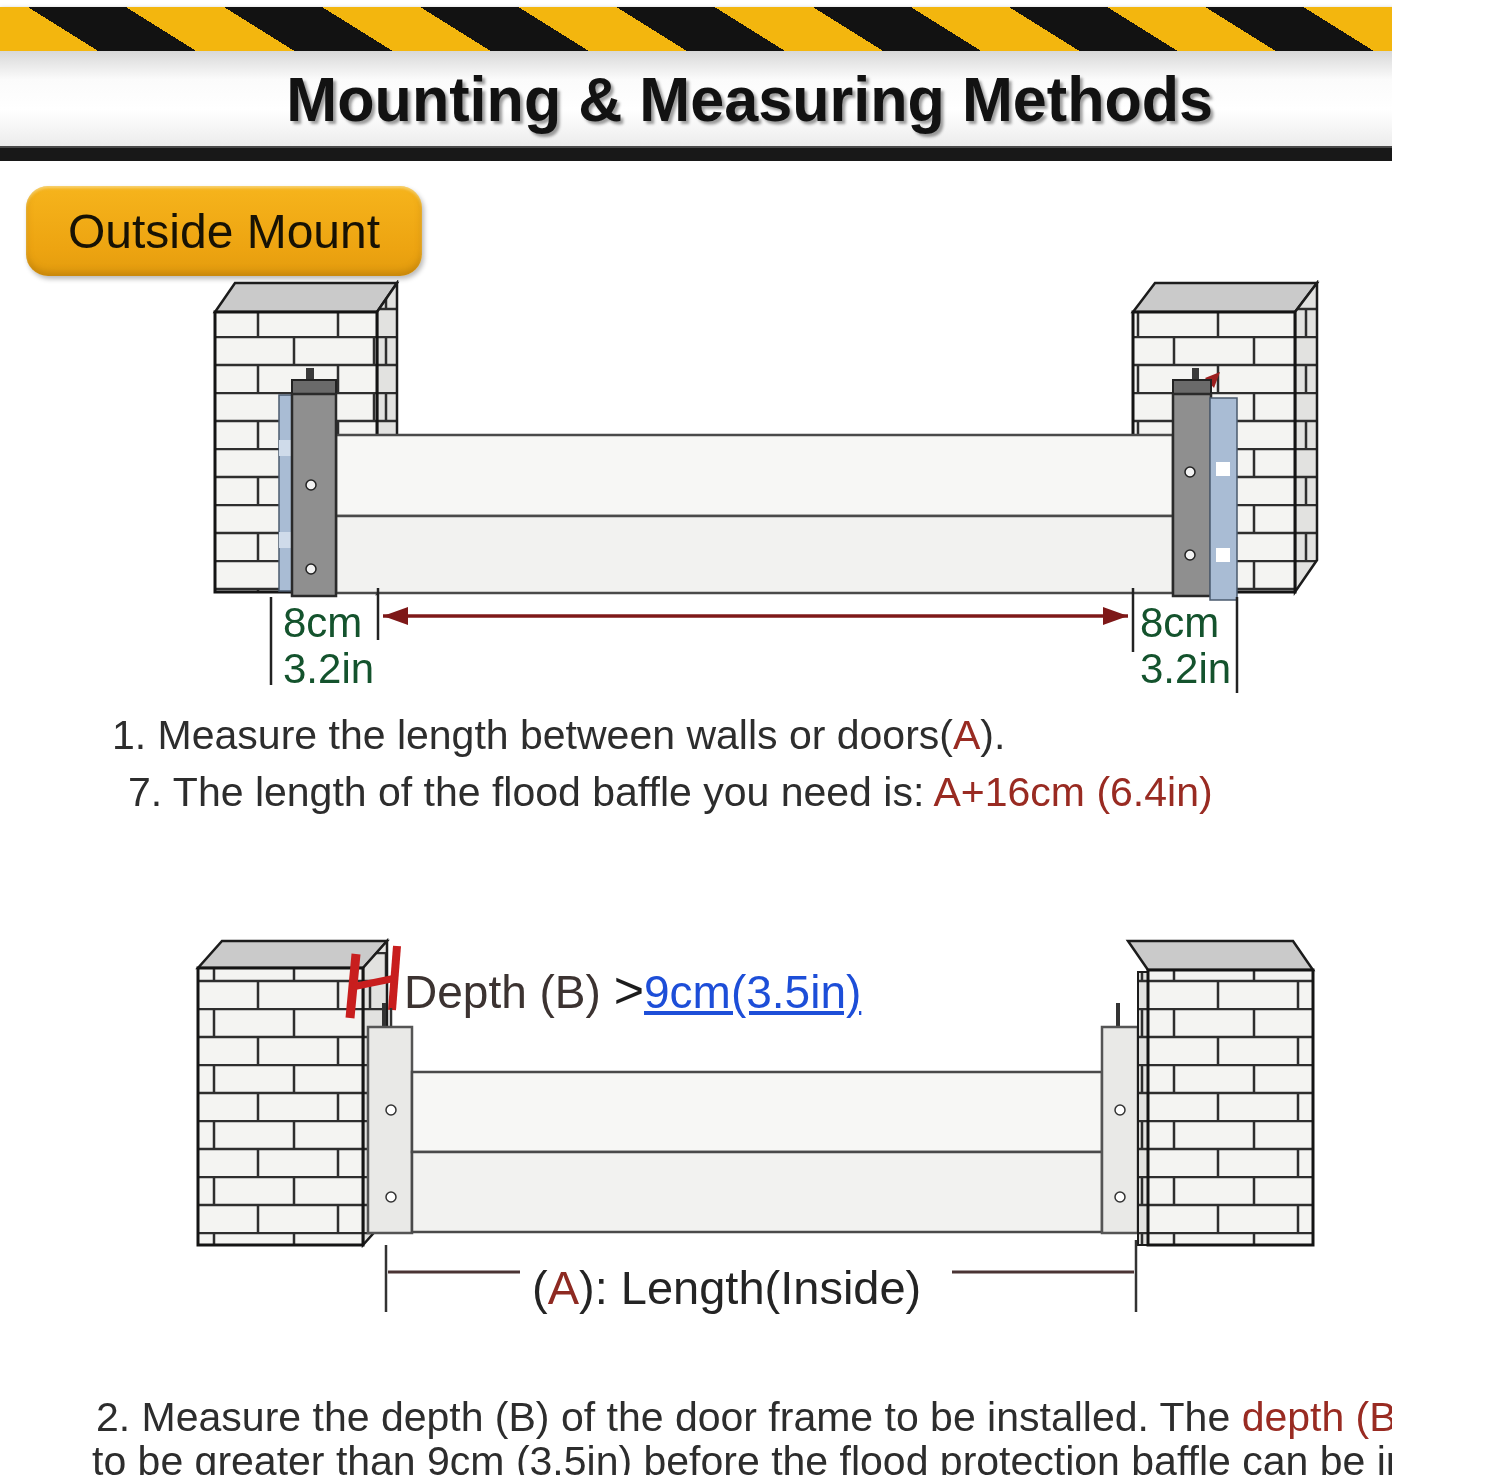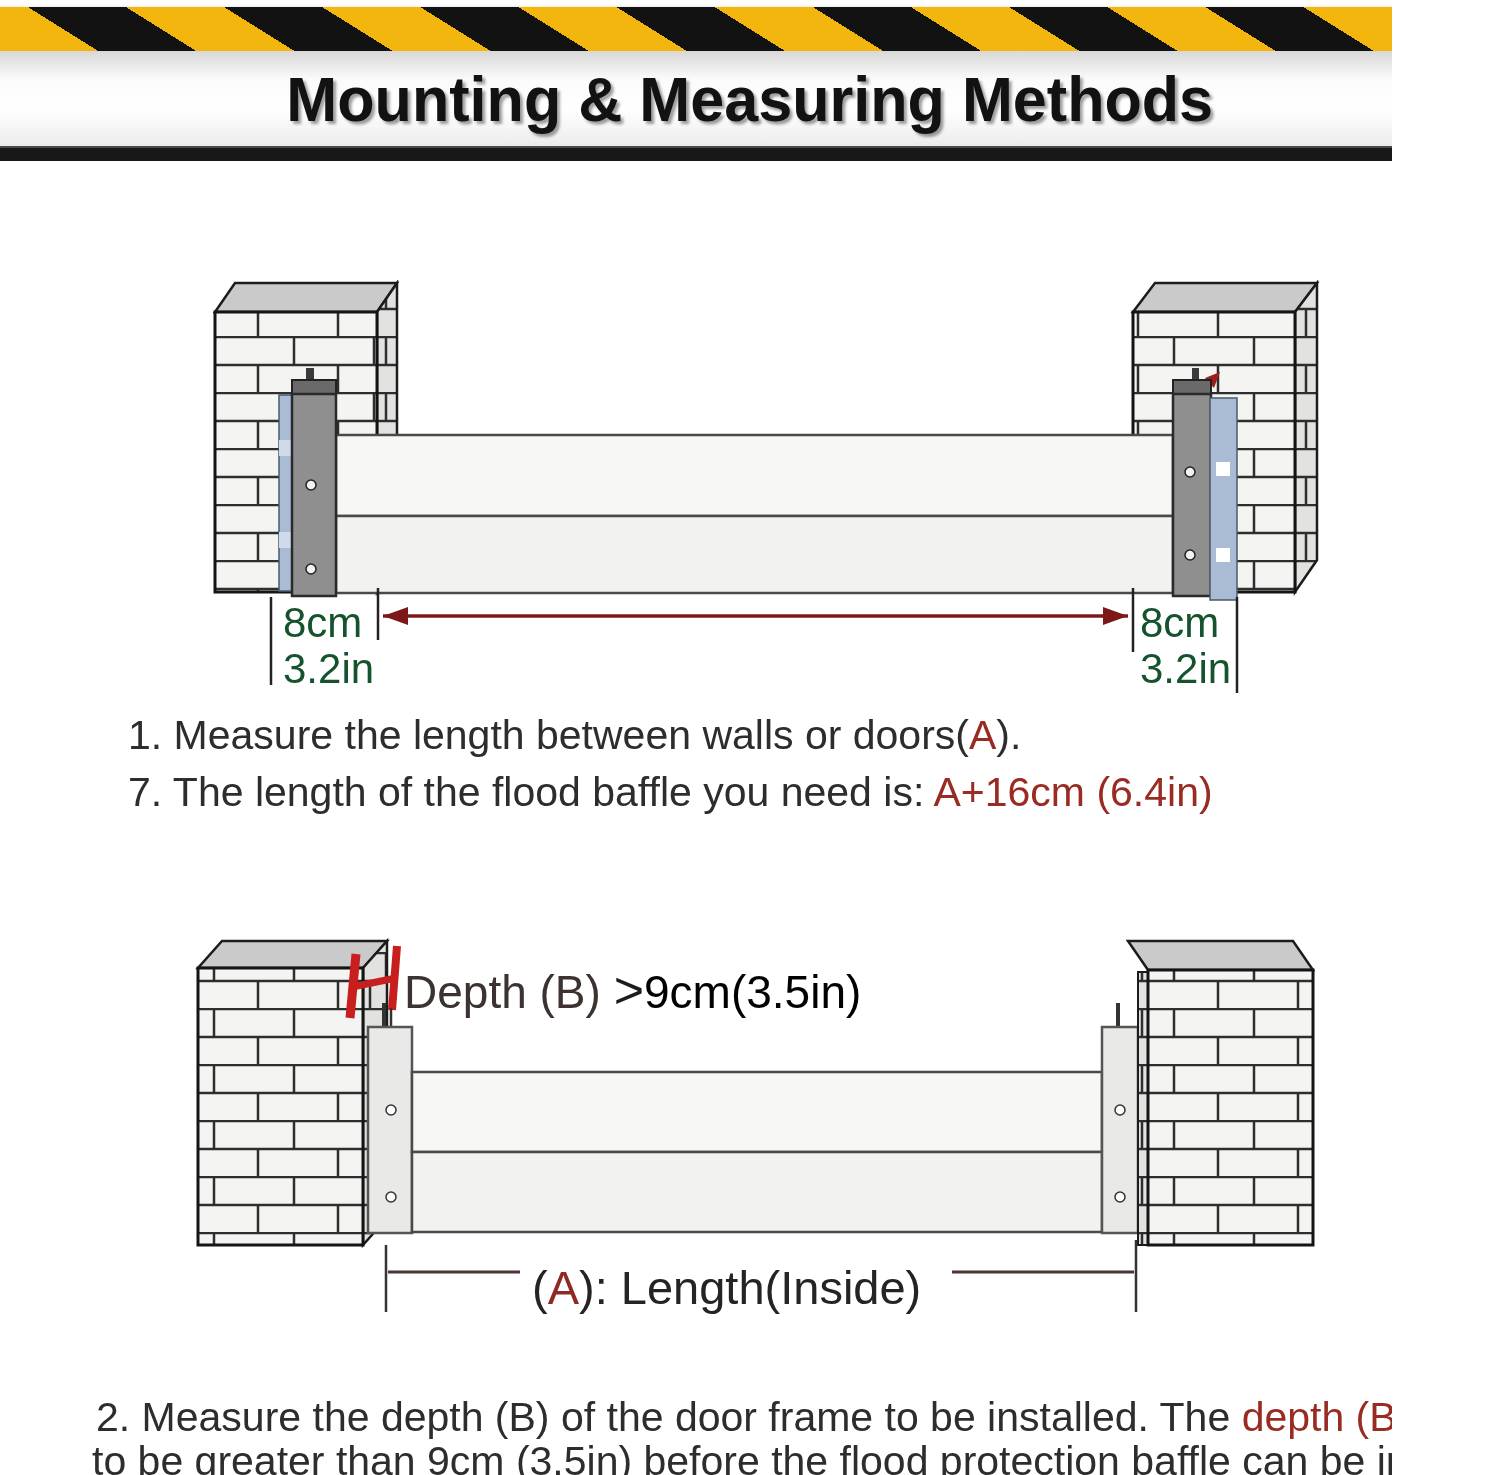--- a/index.html
+++ b/index.html
@@ -35,40 +35,43 @@
     font-size:48px;color:#171204;white-space:nowrap;
   }
   .badge-outside{left:26px;top:186px;}
   .badge-inside{left:26px;top:838px;}
   
   .dimpair{font-size:42px;line-height:46px;color:#14532d;white-space:nowrap;}
   .a-label{left:506px;top:626px;font-size:42px;color:#2d2d2d;white-space:nowrap;}
   .a-label .bigA{font-size:52px;font-weight:700;color:#d42222;letter-spacing:-2px;}
   .depth-label{left:404px;top:960px;font-size:46px;white-space:nowrap;color:#3c3331;}
   .depth-label .gt{font-size:52px;color:#1c1c1c;}
-  .depth-label .val{color:#000000;}
+  .depth-label .val{color:#1d4ed8;text-decoration:underline;}
   .len-label{left:532px;top:1260px;font-size:47px;color:#242424;white-space:nowrap;}
   .len-label .mar{color:#8e2a22;}
   
   .step{margin:0;font-size:41px;color:#2d2d2d;white-space:nowrap;}
   .maroon{color:#992b22;}
   
   .diag{left:0;display:block;}
 </style>
 </head>
 <body>
 
 <div class="canvas">
 
   <div class="abs hazard"></div>
   <div class="abs title-band">
     <h1>Mounting &amp; Measuring Methods</h1>
   </div>
   <div class="abs black-bar"></div>
 
+  <div class="abs badge badge-outside">
+    <span>Outside Mount</span>
+  </div>
 
   <svg class="abs diag" style="top:280px" width="1500" height="420" viewBox="0 280 1500 420">
     <defs>
       <pattern id="brickF1" width="80" height="56" patternUnits="userSpaceOnUse">
         <rect width="80" height="56" fill="#f4f4f2"></rect>
         <path d="M0 1 H80 M0 29 H80 M54 1 V29 M18 29 V56" stroke="#2e2e2e" stroke-width="2.5" fill="none"></path>
       </pattern>
       <pattern id="brickS1" width="36" height="56" patternUnits="userSpaceOnUse">
         <rect width="36" height="56" fill="#e2e2e0"></rect>
         <path d="M0 1 H36 M0 29 H36 M26 1 V29 M10 29 V56" stroke="#2e2e2e" stroke-width="2.5" fill="none"></path>
@@ -129,21 +132,21 @@
 
   <div class="abs dimpair" style="left:283px;top:600px">
     <div>8cm</div>
     <div>3.2in</div>
   </div>
   <div class="abs dimpair" style="left:1140px;top:600px">
     <div>8cm</div>
     <div>3.2in</div>
   </div>
 
-  <p class="abs step" style="left:128px;top:712px"><span>1. Measure the length between walls or doors(</span><span class="maroon">A</span><span>).</span></p>
+  <p class="abs step" style="left:112px;top:712px"><span>1. Measure the length between walls or doors(</span><span class="maroon">A</span><span>).</span></p>
   <p class="abs step" style="left:128px;top:769px"><span>7. The length of the flood baffle you need is: </span><span class="maroon">A+16cm (6.4in)</span></p>
 
 
   <svg class="abs diag" style="top:930px" width="1500" height="400" viewBox="0 930 1500 400">
     <defs>
       <pattern id="brickF2" width="80" height="56" patternUnits="userSpaceOnUse">
         <rect width="80" height="56" fill="#f4f4f2"></rect>
         <path d="M0 1 H80 M0 29 H80 M54 1 V29 M18 29 V56" stroke="#2e2e2e" stroke-width="2.5" fill="none"></path>
       </pattern>
       <pattern id="brickS2" width="36" height="56" patternUnits="userSpaceOnUse">

